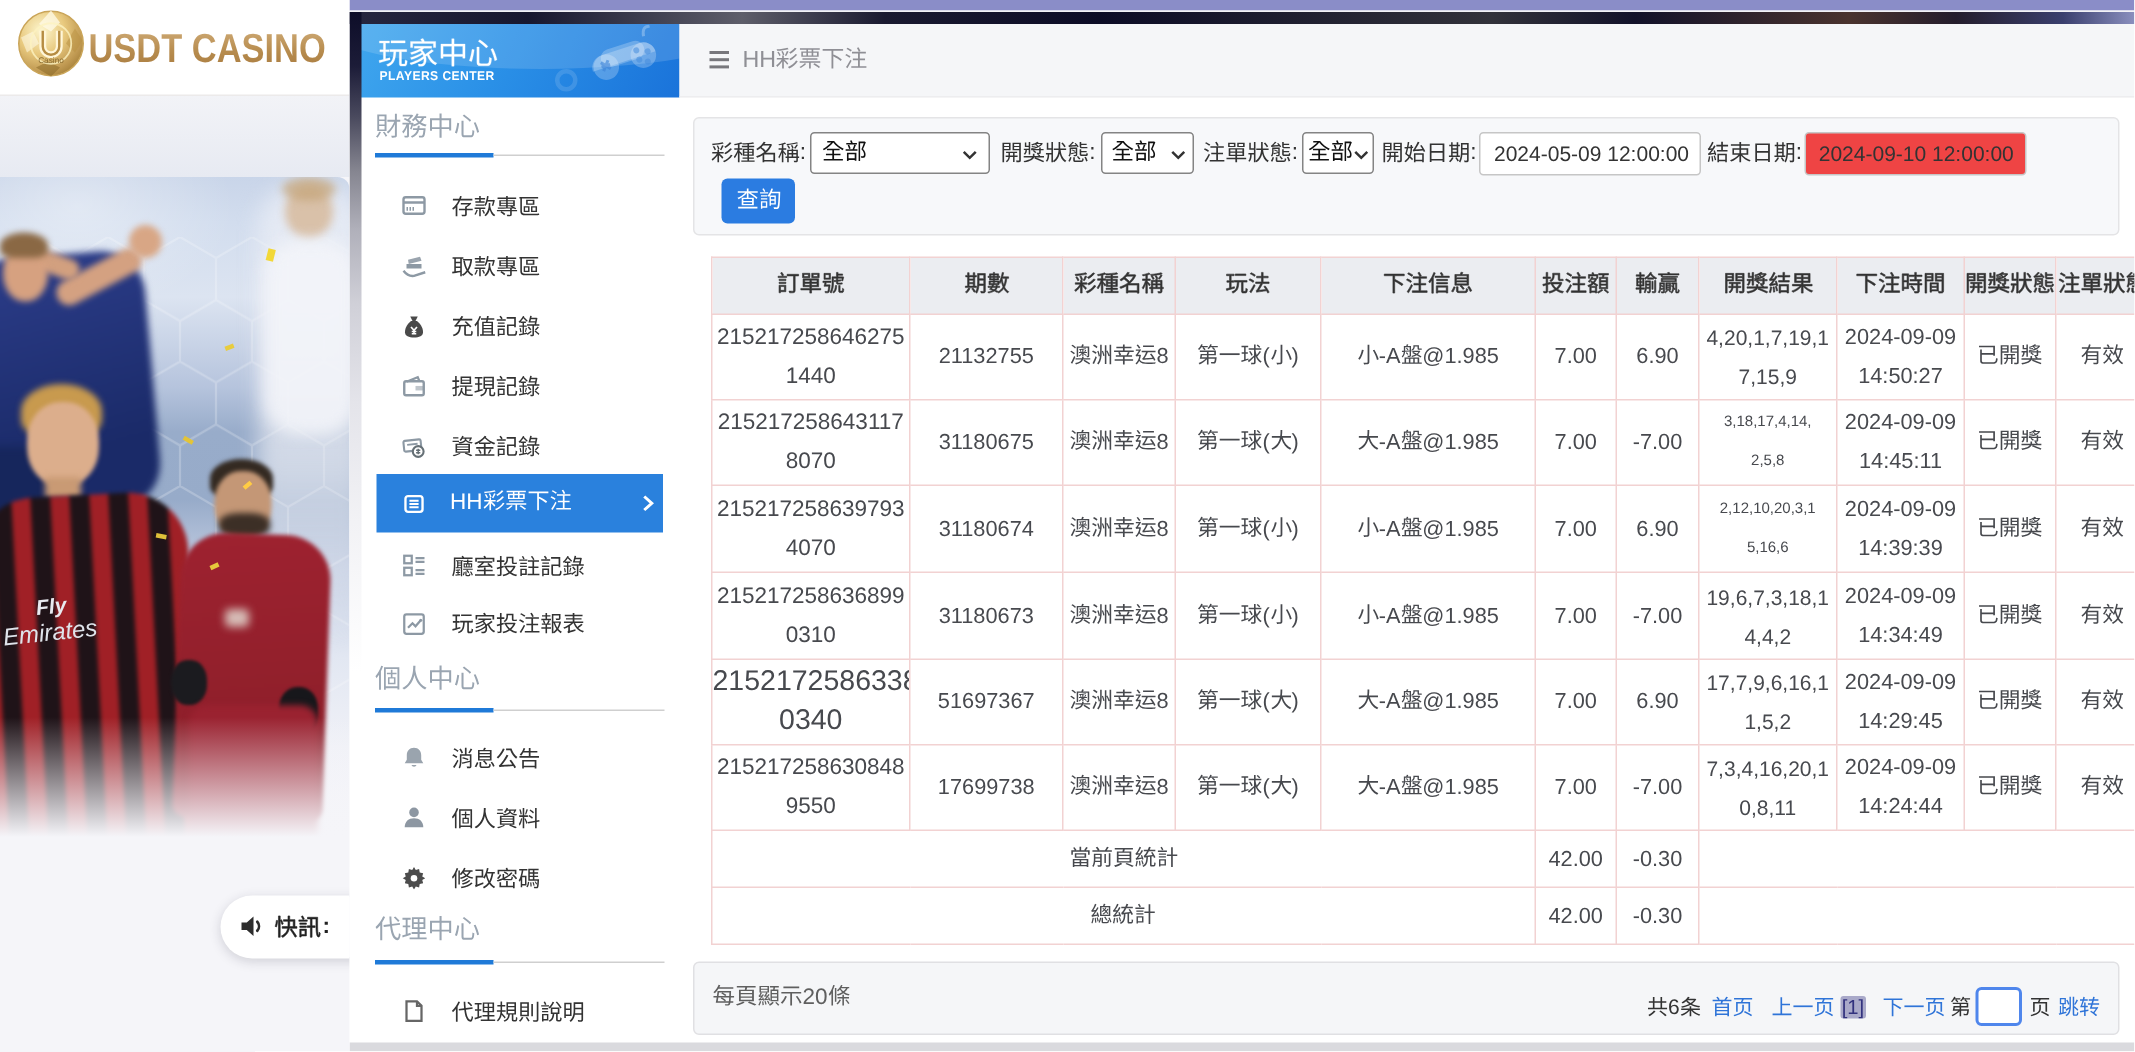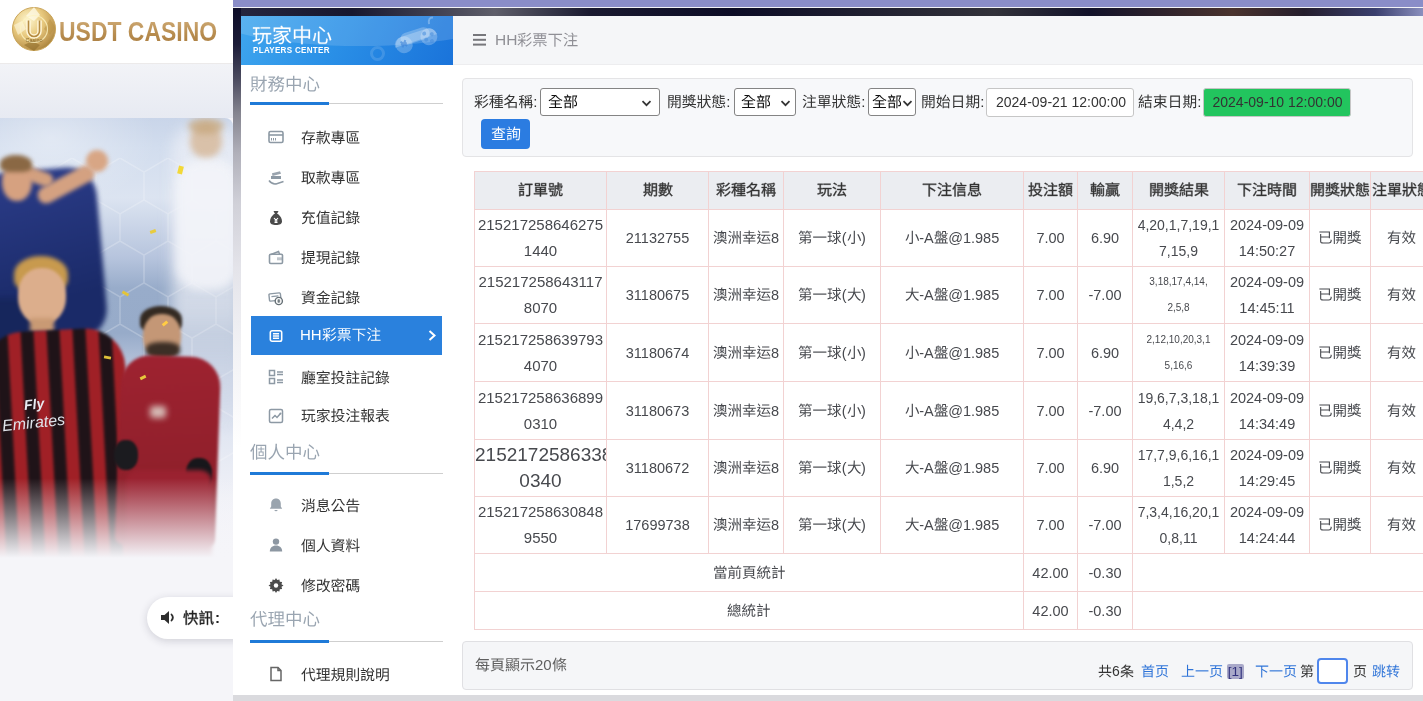--- a/index.html
+++ b/index.html
@@ -343,29 +343,29 @@
         <path d="M1.5 1.2 L5.5 5.2 L9.5 1.2" fill="none" stroke="#333" stroke-width="1.7"></path>
       </svg>
     </div>
 <svg class="k abs" style="left:688px;top:94px;width:59.2px;height:14.8px;color:#333;" viewBox="0 0 4000 1000" preserveAspectRatio="none">
       <use href="#g53" x="0"></use>
       <use href="#g58" x="1000"></use>
       <use href="#g59" x="2000"></use>
       <use href="#g60" x="3000"></use>
     </svg>
     <div class="t" style="left:747.2px;top:93px;font-size:15px;color:#333">:</div>
-<div class="abs" style="left:753px;top:87.5px;width:148px;height:29px;background:#fff;border:1px solid #c6c6c6;border-radius:3px;font-size:14px;color:#333;line-height:27px;padding-left:9px;white-space:nowrap">2024-09-21 12:00:00</div>
+<div class="abs" style="left:753px;top:87.5px;width:148px;height:29px;background:#fff;border:1px solid #c6c6c6;border-radius:3px;font-size:14px;color:#333;line-height:27px;padding-left:9px;white-space:nowrap">2024-05-09 12:00:00</div>
 <svg class="k abs" style="left:905px;top:94px;width:59.2px;height:14.8px;color:#333;" viewBox="0 0 4000 1000" preserveAspectRatio="none">
       <use href="#g61" x="0"></use>
       <use href="#g62" x="1000"></use>
       <use href="#g59" x="2000"></use>
       <use href="#g60" x="3000"></use>
     </svg>
     <div class="t" style="left:964.2px;top:93px;font-size:15px;color:#333">:</div>
-<div class="abs" style="left:969.5px;top:87.5px;width:148px;height:29px;background:#22c55e;border:1px solid #c6c6c6;border-radius:3px;font-size:14px;color:#333;line-height:27px;padding-left:9px;white-space:nowrap">2024-09-10 12:00:00</div>
+<div class="abs" style="left:969.5px;top:87.5px;width:148px;height:29px;background:#ef4444;border:1px solid #c6c6c6;border-radius:3px;font-size:14px;color:#333;line-height:27px;padding-left:9px;white-space:nowrap">2024-09-10 12:00:00</div>
 <div class="abs" style="left:248px;top:119px;width:49px;height:30px;background:#2b7ce1;border-radius:4px;text-align:center;line-height:30px"><svg class="k" style="width:30.0px;height:15.0px;vertical-align:-1.9px;color:#fff;" viewBox="0 0 2000 1000" preserveAspectRatio="none">
         <use href="#g63" x="0"></use>
         <use href="#g64" x="1000"></use>
       </svg></div>
 <table class="abs" style="left:241px;top:171px;width:958px;font-size:14.5px;color:#47494e">
 <colgroup>
         <col style="width:132px">
         <col style="width:102px">
         <col style="width:75px">
         <col style="width:97px">
@@ -573,21 +573,21 @@
               <use href="#g53" x="1000"></use>
               <use href="#g54" x="2000"></use>
             </svg></td>
           <td><svg class="k" style="width:29.0px;height:14.5px;vertical-align:-1.8px;" viewBox="0 0 2000 1000" preserveAspectRatio="none">
               <use href="#g86" x="0"></use>
               <use href="#g87" x="1000"></use>
             </svg></td>
         </tr>
 <tr style="height:57px">
 <td style="font-size:19px">215217258633858<br>0340</td>
-          <td>31180672</td>
+          <td>51697367</td>
 <td><svg class="k" style="width:58.0px;height:14.5px;vertical-align:-1.8px;" viewBox="0 0 4000 1000" preserveAspectRatio="none">
               <use href="#g76" x="0"></use>
               <use href="#g77" x="1000"></use>
               <use href="#g78" x="2000"></use>
               <use href="#g79" x="3000"></use>
             </svg>8</td>
 <td><svg class="k" style="width:43.5px;height:14.5px;vertical-align:-1.8px;" viewBox="0 0 3000 1000" preserveAspectRatio="none">
               <use href="#g80" x="0"></use>
               <use href="#g81" x="1000"></use>
               <use href="#g82" x="2000"></use>

